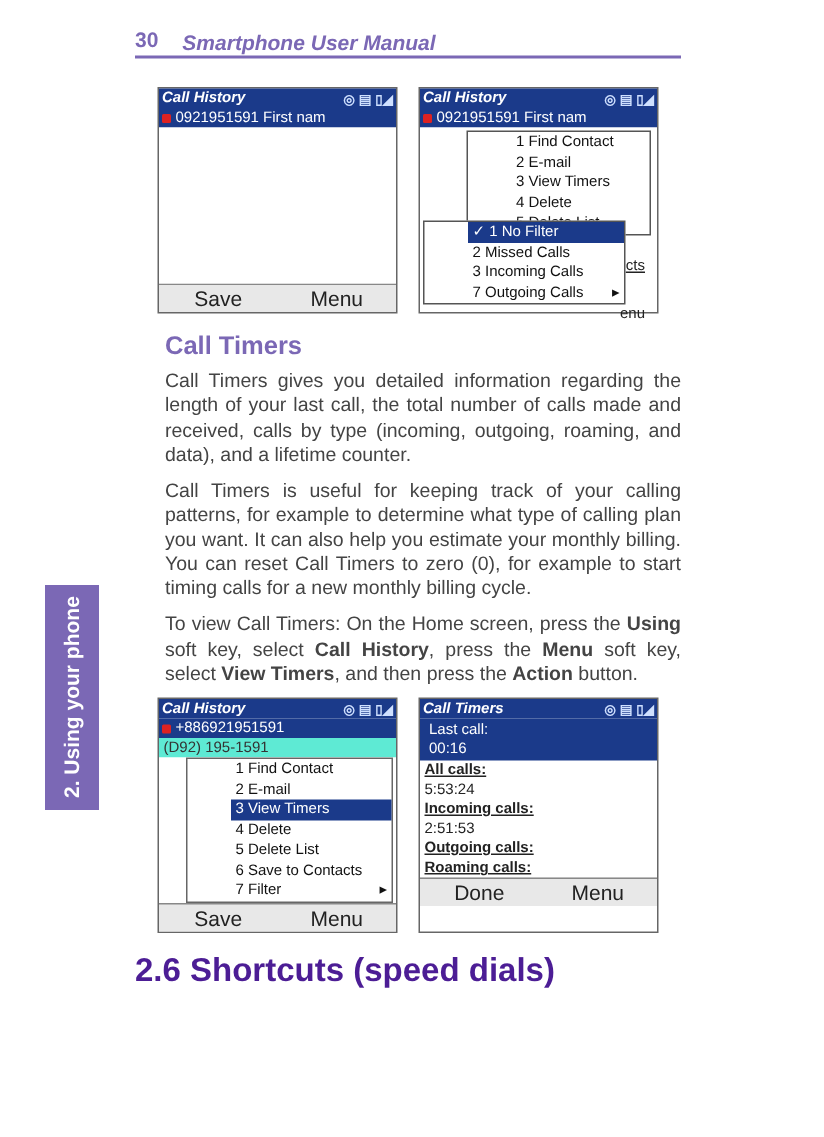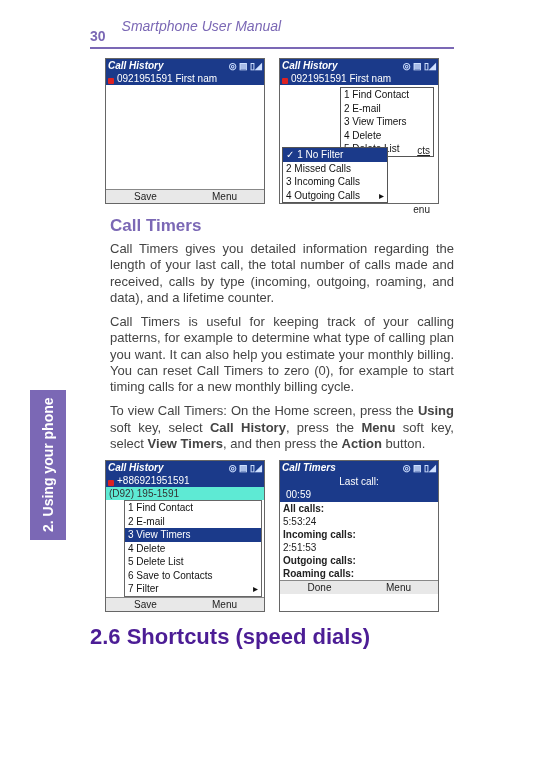--- a/index.html
+++ b/index.html
@@ -28,24 +28,24 @@
   }
   .page-num{
     color:#7b68b5;
     font-weight:bold;
     font-size:14px;
     margin-right:16px;
     padding-bottom:3px;
   }
   .book-title{
     color:#7b68b5;
-    font-weight:normal;
+    font-weight:bold;
     font-size:14px;
     font-style:italic;
-    padding-bottom:13px;
+    padding-bottom:1px;
   }
   .side-tab{
     position:absolute;
     left:30px;
     top:390px;
     width:36px;
     height:150px;
     background:#7b68b5;
     color:#fff;
     font-weight:bold;
@@ -88,46 +88,47 @@
     color:#cfe0ff;
     font-style:normal;
     font-size:9px;
   }
   .ps-row{
     background:#1b3a8a;
     color:#fff;
     padding:1px 2px;
     font-size:10px;
     display:flex;
-    align-items:flex-end;
+    align-items:center;
     gap:3px;
   }
   .red-dot{width:6px;height:6px;background:#d22;border-radius:1px;display:inline-block;}
   .ps-body{
     height:104px;
     position:relative;
     background:#fff;
   }
   .ps-softkeys{
     border-top:1px solid #888;
     display:flex;
     background:#e8e8e8;
-    font-size:10px;
+    font-size:14px;
   }
   .ps-softkeys div{
     flex:1;
     text-align:center;
     padding:1px 0;
     color:#222;
   }
   .menu-box{
     position:absolute;
     border:1px solid #555;
     background:#fff;
     font-size:10px;
+    padding-left:29px;
   }
   .menu-item{
     padding:0 3px;
     white-space:nowrap;
     color:#111;
     line-height:1.35;
   }
   .menu-item.hl{background:#1b3a8a;color:#fff;}
   .menu-item.check::before{content:"✓ ";}
   .menu-item.arrow::after{content:" ▸";float:right;}
@@ -146,21 +147,21 @@
     color:#444;
   }
   .section-title{
     color:#4c1d95;
     font-family: Verdana, Geneva, sans-serif;
     font-weight:bold;
     font-size:22px;
     margin:12px 0 4px 0;
   }
   .timer-line{font-size:10px;padding:0 3px;color:#222;line-height:1.3;}
-  .timer-line.bold{font-weight:bold;}
+  .timer-line.bold{font-weight:bold;text-decoration:underline;}
   .screens-row.second{margin-top:6px;}
 </style>
 </head>
 <body>
 
 <div class="page">
 
   <div class="header-line">
     <span class="page-num">30</span>
     <span class="book-title">Smartphone User Manual</span>
@@ -202,24 +203,24 @@
           <div class="menu-item">2 E-mail</div>
           <div class="menu-item">3 View Timers</div>
           <div class="menu-item">4 Delete</div>
           <div class="menu-item">5 Delete List</div>
         </div>
 
         <div class="menu-box" style="top:62px;left:2px;width:104px;">
           <div class="menu-item hl check">1 No Filter</div>
           <div class="menu-item">2 Missed Calls</div>
           <div class="menu-item">3 Incoming Calls</div>
-          <div class="menu-item arrow">4 Outgoing Calls</div>
+          <div class="menu-item arrow">7 Outgoing Calls</div>
         </div>
 
-        <span style="position:absolute;top:60px;right:8px;font-size:10px;color:#222;text-decoration:underline;">cts</span>
+        <span style="position:absolute;top:87px;right:8px;font-size:10px;color:#222;text-decoration:underline;">cts</span>
         <span style="position:absolute;bottom:-12px;right:8px;font-size:10px;color:#222;">enu</span>
       </div>
     </div>
 
   </div>
 
   <h3 class="subhead">Call Timers</h3>
   <p class="body">Call Timers gives you detailed information regarding the length of your last call, the total number of calls made and received, calls by type (incoming, outgoing, roaming, and data), and a lifetime counter.</p>
   <p class="body">Call Timers is useful for keeping track of your calling patterns, for example to determine what type of calling plan you want. It can also help you estimate your monthly billing. You can reset Call Timers to zero (0), for example to start timing calls for a new monthly billing cycle.</p>
   <p class="body">
@@ -254,22 +255,22 @@
         <div>Menu</div>
       </div>
     </div>
 
     <div class="phone-screen">
       <div class="ps-titlebar">
         <span>Call Timers</span>
         <span class="ps-status">◎ ▤ ▯◢</span>
       </div>
       <div style="background:#1b3a8a;color:#fff;padding:1px 3px;">
-        <div class="timer-line" style="color:#fff;text-align:center;">Last call:</div>
-        <div class="timer-line" style="color:#fff;">00:59</div>
+        <div class="timer-line" style="color:#fff;">Last call:</div>
+        <div class="timer-line" style="color:#fff;">00:16</div>
       </div>
       <div class="timer-line bold">All calls:</div>
       <div class="timer-line">5:53:24</div>
       <div class="timer-line bold">Incoming calls:</div>
       <div class="timer-line">2:51:53</div>
       <div class="timer-line bold">Outgoing calls:</div>
       <div class="timer-line bold">Roaming calls:</div>
       <div class="ps-softkeys">
         <div>Done</div>
         <div>Menu</div>

